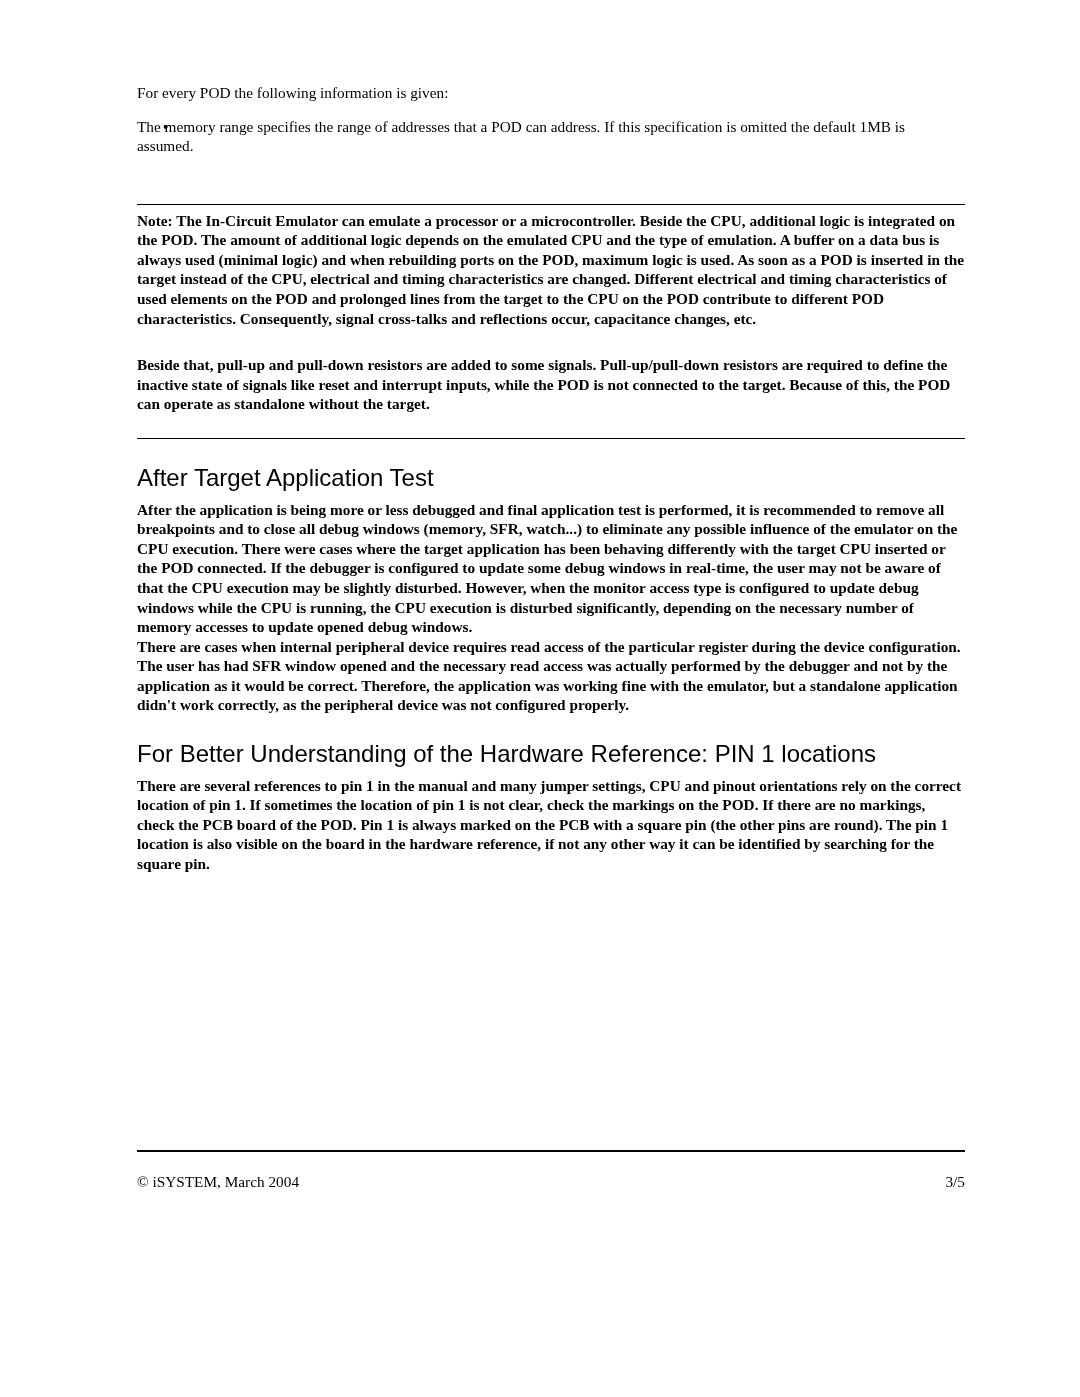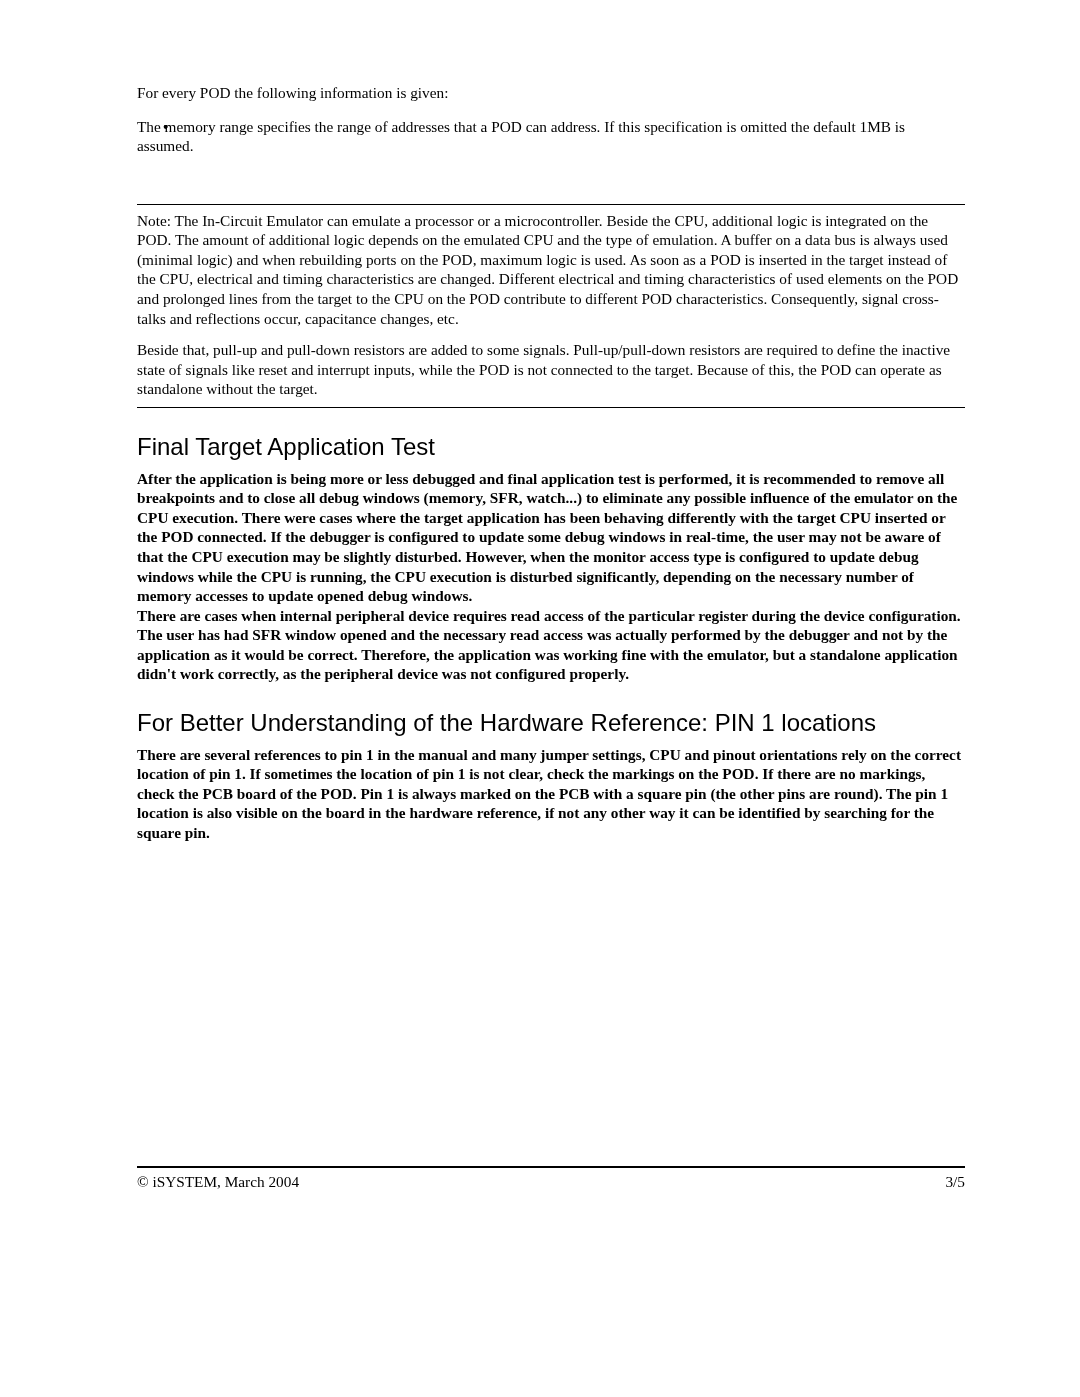--- a/index.html
+++ b/index.html
@@ -22,38 +22,39 @@
   ul.bullets { list-style: none; padding-left: 32px; }
   ul.bullets li { position: relative; margin-bottom: 14px; padding-left: 18px; }
   ul.bullets li .dot {
     position: absolute; left: -6px; top: 1px;
     font-size: 15px;
   }
   .after-list { margin-top: 2px; margin-bottom: 48px; }
   .note-box {
     border-top: 1.2px solid #000;
     border-bottom: 1.2px solid #000;
-    padding: 6px 0 8px 0;
+    padding: 6px 0 24px 0;
     margin-bottom: 24px;
+    font-weight: bold;
   }
-  .note-box p + p { margin-top: 12px; }
+  .note-box p + p { margin-top: 27px; }
   h2 {
     font-family: Arial, Helvetica, sans-serif;
     font-weight: normal;
     font-size: 24px;
     margin-bottom: 6px;
   }
   .section2-h { margin-top: 24px; margin-bottom: 6px; }
   .body-para { margin-bottom: 0; font-weight: bold; }
   .footer {
     position: absolute;
     left: 137px; right: 115px; bottom: 62px;
     border-top: 2px solid #000;
     display: flex; justify-content: space-between;
-    padding-top: 4px;
+    padding-top: 20px;
     font-size: 15.3px;
   }
 </style>
 </head>
 <body>
 
 <div class="page">
   <div class="content">
 
     <p class="intro">For every POD the following information is given:</p>
@@ -70,21 +71,21 @@
       </li>
     </ul>
 
     <p class="after-list">The memory range specifies the range of addresses that a POD can address. If this specification is omitted the default 1MB is assumed.</p>
 
     <div class="note-box">
       <p>Note: The In-Circuit Emulator can emulate a processor or a microcontroller. Beside the CPU, additional logic is integrated on the POD. The amount of additional logic depends on the emulated CPU and the type of emulation. A buffer on a data bus is always used (minimal logic) and when rebuilding ports on the POD, maximum logic is used. As soon as a POD is inserted in the target instead of the CPU, electrical and timing characteristics are changed. Different electrical and timing characteristics of used elements on the POD and prolonged lines from the target to the CPU on the POD contribute to different POD characteristics. Consequently, signal cross-talks and reflections occur, capacitance changes, etc.</p>
       <p>Beside that, pull-up and pull-down resistors are added to some signals. Pull-up/pull-down resistors are required to define the inactive state of signals like reset and interrupt inputs, while the POD is not connected to the target. Because of this, the POD can operate as standalone without the target.</p>
     </div>
 
-    <h2>Final Target Application Test</h2>
+    <h2>After Target Application Test</h2>
     <p class="body-para">After the application is being more or less debugged and final application test is performed, it is recommended to remove all breakpoints and to close all debug windows (memory, SFR, watch...) to eliminate any possible influence of the emulator on the CPU execution. There were cases where the target application has been behaving differently with the target CPU inserted or the POD connected. If the debugger is configured to update some debug windows in real-time, the user may not be aware of that the CPU execution may be slightly disturbed. However, when the monitor access type is configured to update debug windows while the CPU is running, the CPU execution is disturbed significantly, depending on the necessary number of memory accesses to update opened debug windows.</p>
     <p class="body-para">There are cases when internal peripheral device requires read access of the particular register during the device configuration. The user has had SFR window opened and the necessary read access was actually performed by the debugger and not by the application as it would be correct. Therefore, the application was working fine with the emulator, but a standalone application didn't work correctly, as the peripheral device was not configured properly.</p>
 
     <h2 class="section2-h">For Better Understanding of the Hardware Reference: PIN 1 locations</h2>
     <p class="body-para">There are several references to pin 1 in the manual and many jumper settings, CPU and pinout orientations rely on the correct location of pin 1. If sometimes the location of pin 1 is not clear, check the markings on the POD. If there are no markings, check the PCB board of the POD. Pin 1 is always marked on the PCB with a square pin (the other pins are round). The pin 1 location is also visible on the board in the hardware reference, if not any other way it can be identified by searching for the square pin.</p>
 
   </div>
 
   <div class="footer">
     <span>© iSYSTEM, March 2004</span>

